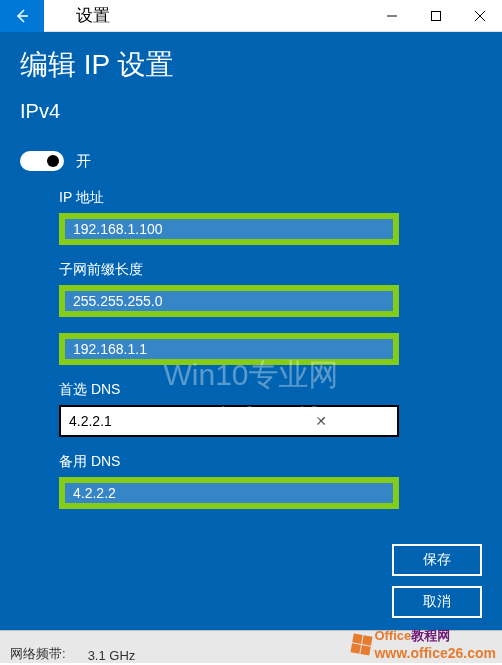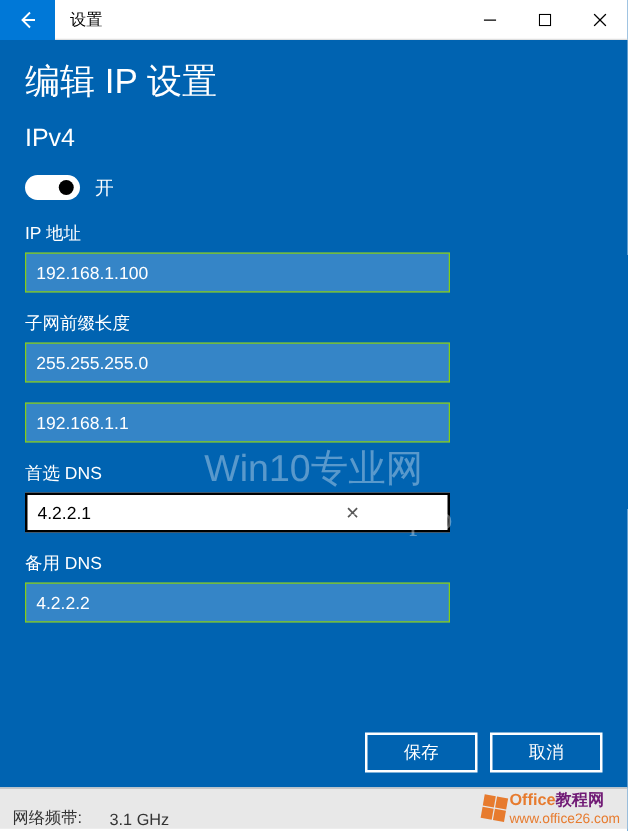--- a/index.html
+++ b/index.html
@@ -24,22 +24,23 @@
       background: #0078d7;
       color: #fff;
       display: flex;
       align-items: center;
       justify-content: center;
       font-size: 16px;
     }
     .title {
       flex: 1;
       padding-left: 12px;
-      font-size: 13px;
+      font-size: 17px;
       color: #000;
+      margin-left: 20px;
     }
     .window-controls {
       display: flex;
     }
     .wc-btn {
       width: 44px;
       height: 32px;
       display: flex;
       align-items: center;
       justify-content: center;
@@ -54,21 +55,21 @@
       position: relative;
     }
     .page-title {
       font-size: 28px;
       font-weight: normal;
       margin-bottom: 16px;
     }
     .section-title {
       font-size: 20px;
       font-weight: normal;
-      margin-bottom: 17px;
+      margin-bottom: 28px;
     }
     .toggle-row {
       display: flex;
       align-items: center;
       gap: 12px;
       margin-bottom: 18px;
     }
     .toggle {
       width: 44px;
       height: 20px;
@@ -79,31 +80,31 @@
     .toggle-knob {
       width: 12px;
       height: 12px;
       background: #000;
       border-radius: 50%;
       position: absolute;
       top: 4px;
       right: 5px;
     }
     .toggle-label { font-size: 15px; }
-    .field-group { margin-bottom: 16px; }
+    .field-group { margin-bottom: 16px; margin-left: 39px; }
     .field-label {
       font-size: 14px;
       margin-bottom: 6px;
       display: block;
     }
     .field-input {
       width: 340px;
       height: 32px;
       background: #3585c7;
-      border: 1px solid #84cc16;
+      border: 6px solid #84cc16;
       color: #fff;
       padding: 0 8px;
       font-size: 14px;
       font-family: inherit;
     }
     .field-input.active {
       background: #fff;
       color: #000;
       border: 2px solid #000;
       padding-right: 30px;
@@ -140,20 +141,21 @@
       pointer-events: none;
       white-space: nowrap;
       font-family: Liberation Serif, serif;
     }
     .buttons {
       position: absolute;
       bottom: 12px;
       right: 20px;
       display: flex;
       gap: 10px;
+      flex-direction: column;
     }
     .btn {
       width: 90px;
       height: 32px;
       background: #0063b1;
       border: 2px solid #fff;
       color: #fff;
       font-size: 14px;
       font-family: inherit;
       display: flex;
@@ -276,16 +278,16 @@
   <span>3.1 GHz</span>
   <div class="logo-corner">
     <div class="logo-sq">
       <div style="background:#e77b2e"></div>
         <div style="background:#e77b2e"></div>
       <div style="background:#e77b2e"></div>
         <div style="background:#e77b2e"></div>
     </div>
     <span>
       <span class="lo">Office</span><span class="lg">教程网</span>
-      <div style="font-size:11px;font-weight:normal;color:#e77b2e">www.office26.com</div>
+      <div style="font-size:14px;font-weight:bold;color:#e77b2e">www.office26.com</div>
     </span>
   </div>
 </div>
 
 </body></html>

